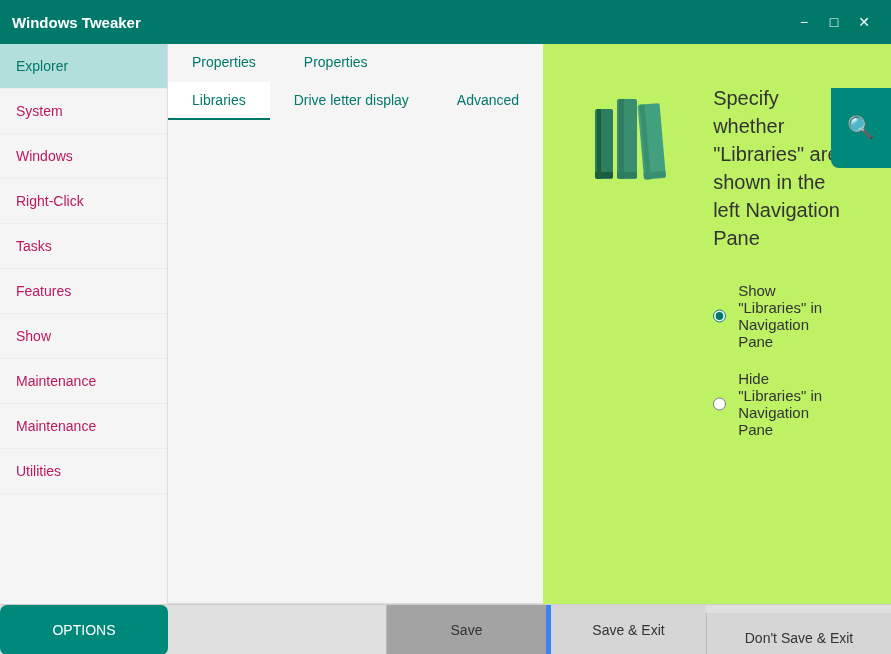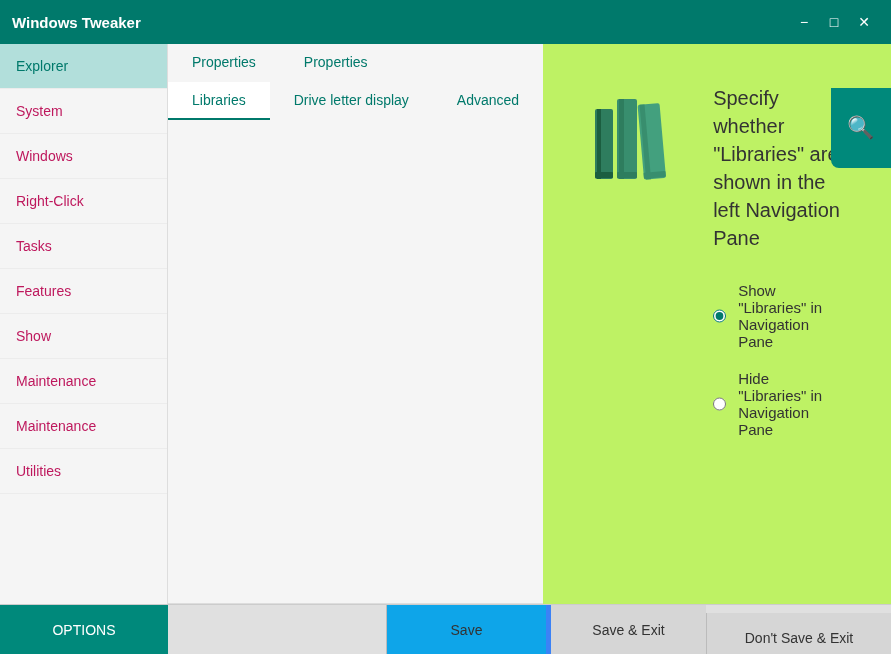--- a/index.html
+++ b/index.html
@@ -142,23 +142,24 @@
       border: none;
       cursor: pointer;
       font-size: 14px;
       padding: 0 20px;
       color: #333;
     }
     #btn-options {
       background: #00897b;
       color: white;
       width: 168px;
+      border-radius: 7px;
     }
     .footer-spacer { flex: 1; }
-    #btn-save { background: #0ea5e9; min-width: 160px; border-left: 1px solid #bbb; }
+    #btn-save { background: #a3a3a3; min-width: 160px; border-left: 1px solid #bbb; }
     #btn-save-exit { background: #d6d6d6; min-width: 160px; border-left: 5px solid #3b82f6; }
     #btn-dont-save { background: #d6d6d6; min-width: 185px; border-left: 1px solid #bbb; margin-top: 17px; }
 
     #content-wrapper {
       flex: 1;
       position: relative;
       display: flex;
       flex-direction: column;
     }
   </style>

